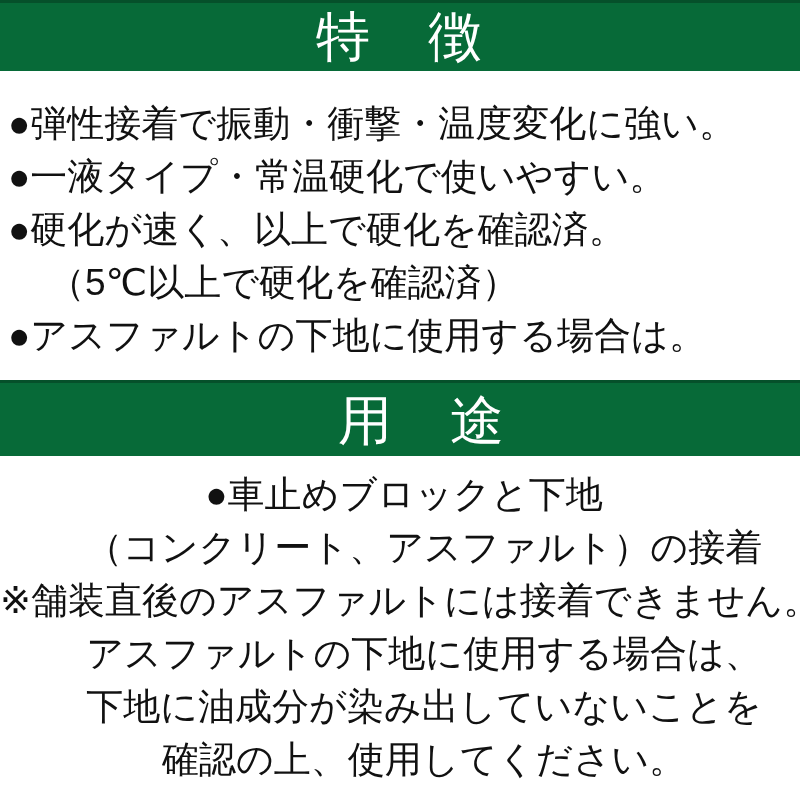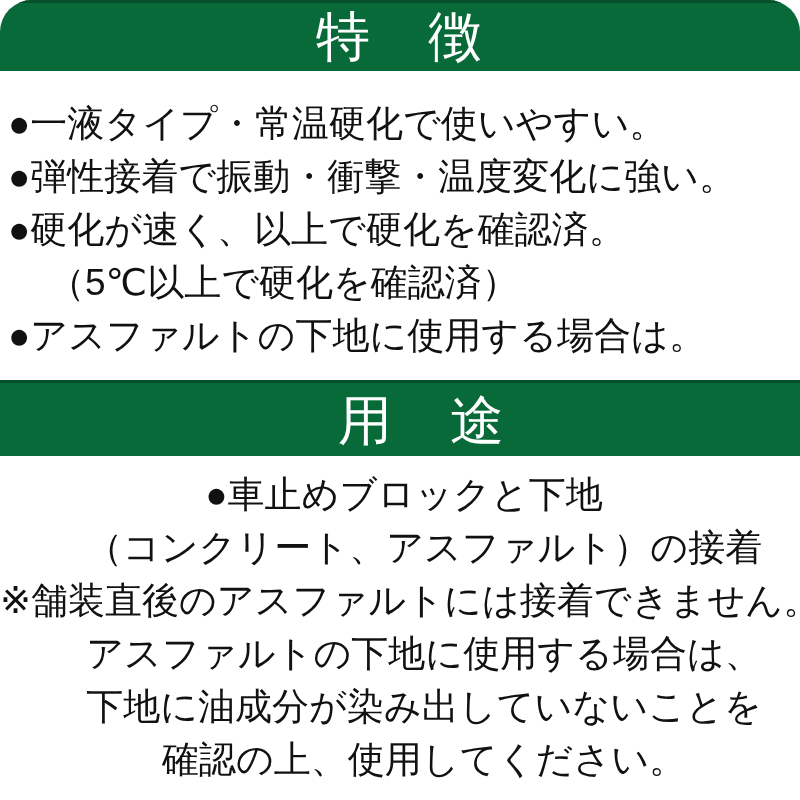--- a/index.html
+++ b/index.html
@@ -8,21 +8,20 @@
     background: #ffffff;
   }
   .page {
     position: relative;
     width: 800px;
     height: 800px;
     background: #ffffff;
     overflow: hidden;
     font-family: "Liberation Sans", "DejaVu Sans", sans-serif;
     color: #111111;
-    border-radius: 32px;
   }
   .header-bar {
     box-sizing: border-box;
     width: 800px;
     background: #076a38;
     border-top: 3px solid #05502a;
     text-align: center;
   }
   .header-bar .header-title {
     color: #ffffff;
@@ -74,22 +73,22 @@
 </head>
 <body>
 
 <div class="page">
 
   <div class="header-bar bar-features">
     <div class="header-title">特　徴</div>
   </div>
 
   <div class="section section-features">
+    <div class="line line-bullet">●弾性接着で振動・衝撃・温度変化に強い。</div>
     <div class="line line-bullet">●一液タイプ・常温硬化で使いやすい。</div>
-    <div class="line line-bullet">●弾性接着で振動・衝撃・温度変化に強い。</div>
     <div class="line line-bullet">●硬化が速く、以上で硬化を確認済。</div>
     <div class="line line-indent">（5℃以上で硬化を確認済）</div>
     <div class="line line-bullet">●アスファルトの下地に使用する場合は。</div>
   </div>
 
   <div class="header-bar bar-uses">
     <div class="header-title">用　途</div>
   </div>
 
   <div class="section section-uses">

